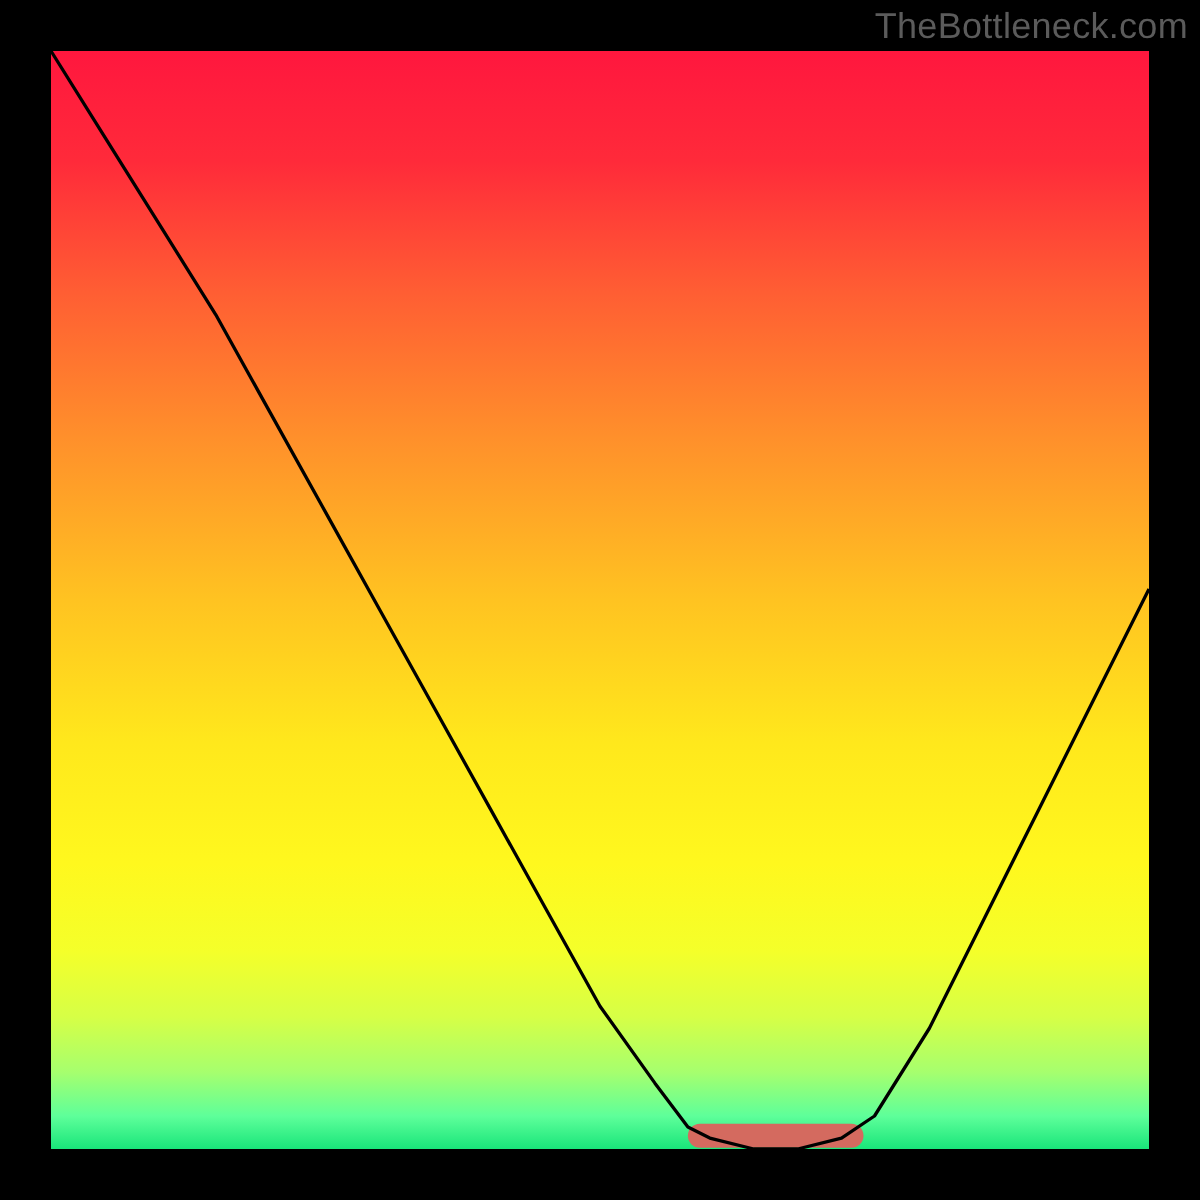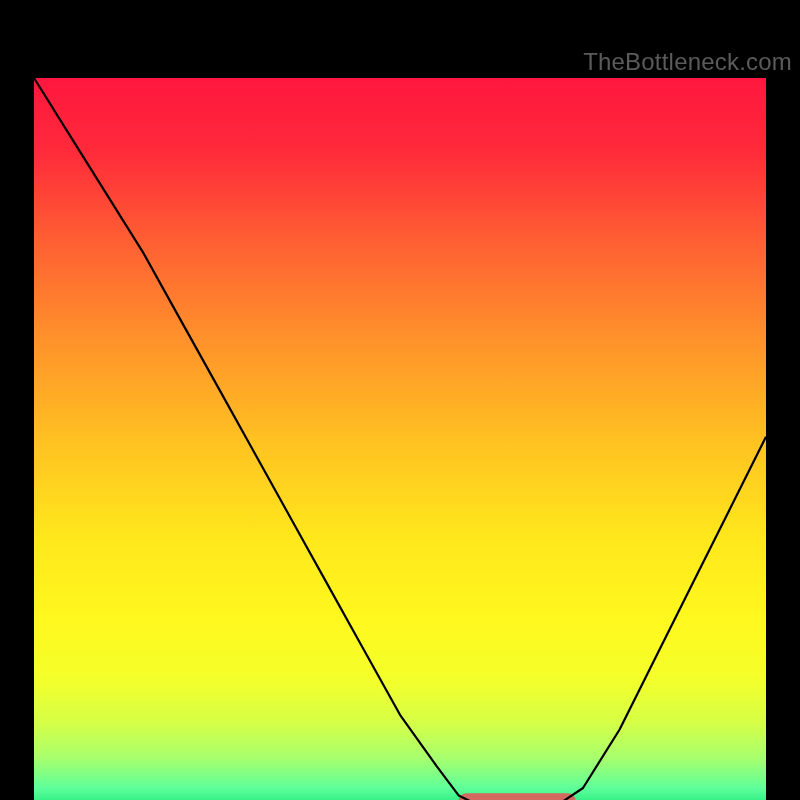--- a/index.html
+++ b/index.html
@@ -9,21 +9,20 @@
     height: 800px;
     overflow: hidden;
     background: #000;
     font-family: Arial, Helvetica, sans-serif;
   }
   .frame {
     position: relative;
     width: 800px;
     height: 600px;
     background: #000;
-    margin-top: 44px;
   }
   .watermark {
     position: absolute;
     top: 4px;
     right: 8px;
     color: #5b5b5b;
     font-size: 24px;
     font-weight: 500;
     letter-spacing: 0.2px;
     z-index: 3;

